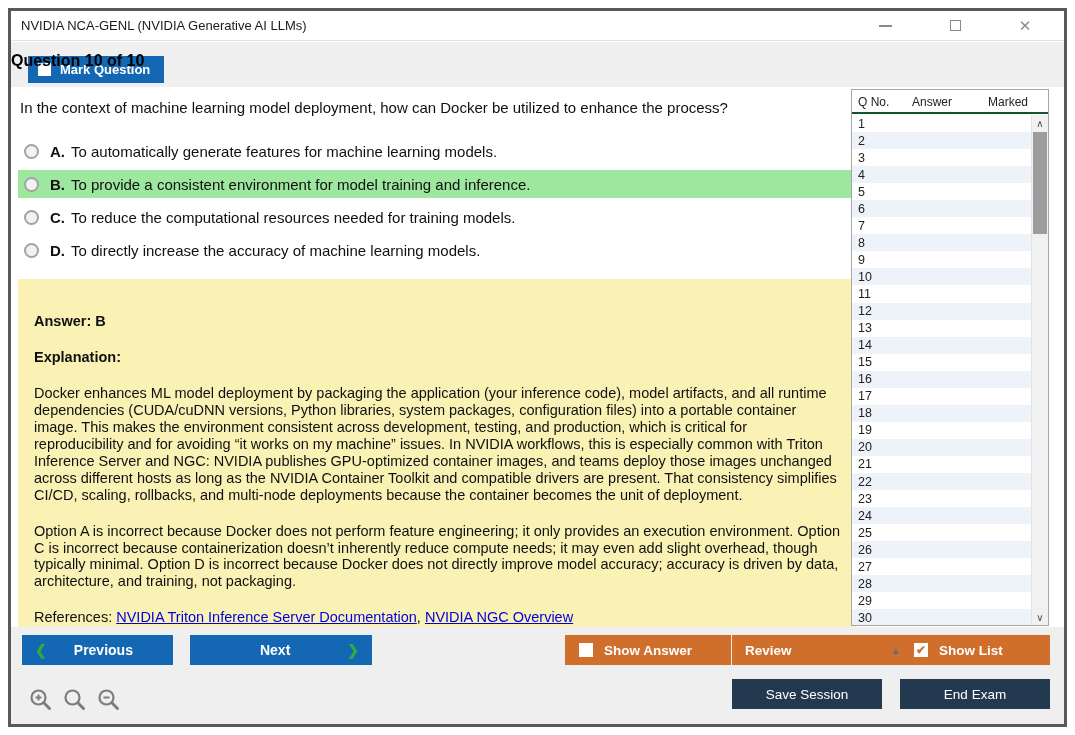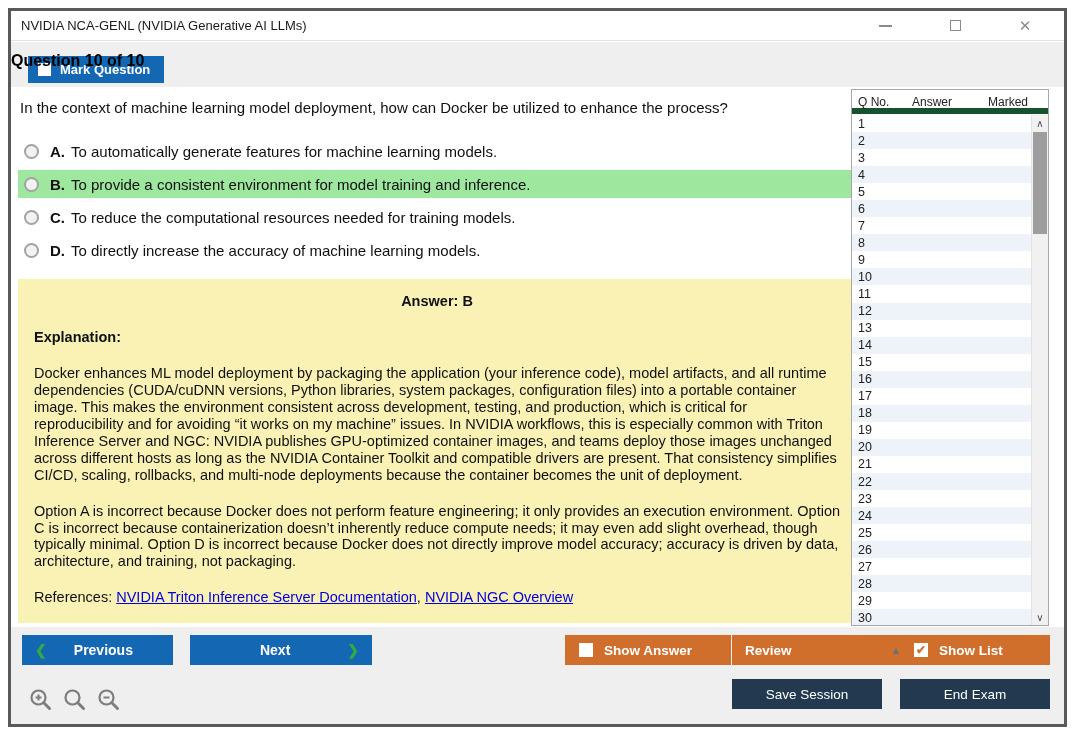--- a/index.html
+++ b/index.html
@@ -51,31 +51,31 @@
     width:15px; height:15px; border-radius:50%;
     border:2px solid #a3a3a3; background:#f2f2f2; margin-right:11px; flex:none;
   }
   .opt-letter { font-weight:bold; margin-right:6px; font-size:15px; color:#101010; }
   .opt-text { font-size:15px; color:#101010; }
   
   .explanation {
     margin-top:15px; background:#faf1b5; padding:14px 16px 17px;
     font-size:14.5px; line-height:1.17; color:#101010; width:838px;
   }
-  .exp-answer { font-weight:bold; margin-top:0;text-align:center; }
+  .exp-answer { font-weight:bold; margin-top:20px; }
   .exp-heading { font-weight:bold; margin-top:19px; }
   .exp-para { margin-top:19px; }
   .exp-refs { margin-top:19px; }
   .exp-refs a { color:#0000e0; text-decoration:underline; cursor:pointer; }
   
   .list-panel {
     position:absolute; top:2px; right:15px; width:198px; bottom:1px;
     border:1px solid #a7a7a7; background:#fff;
   }
-  .list-header { position:relative; height:24px; border-bottom:6px solid #14532d; font-size:12px; color:#222; }
+  .list-header { position:relative; height:24px; border-bottom:2px solid #14532d; font-size:12px; color:#222; }
   .lh-q { position:absolute; left:6px; top:5px; }
   .lh-a { position:absolute; left:60px; top:5px; }
   .lh-m { position:absolute; left:136px; top:5px; }
   .list-body { position:absolute; top:25px; bottom:0; left:0; right:0; }
   .rows { position:absolute; left:0; top:0; right:17px; bottom:0; overflow:hidden; }
   .qrow { height:17.05px; display:flex; align-items:center; font-size:12.5px; color:#222; }
   .qrow:nth-child(even) { background:#eef3f9; }
   .cell-q { padding-left:6px; width:54px; }
   .cell-a { width:76px; }
   .cell-m { flex:1; }

